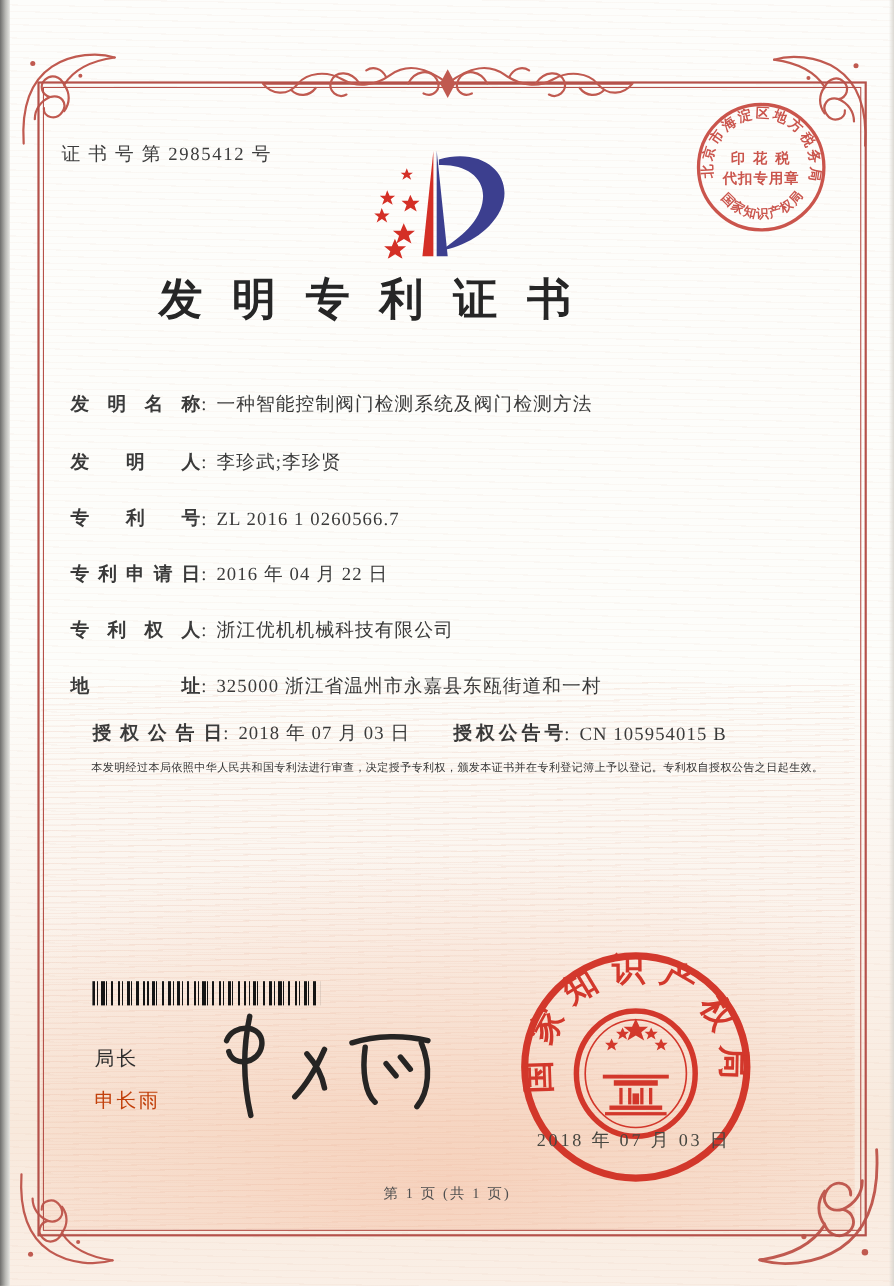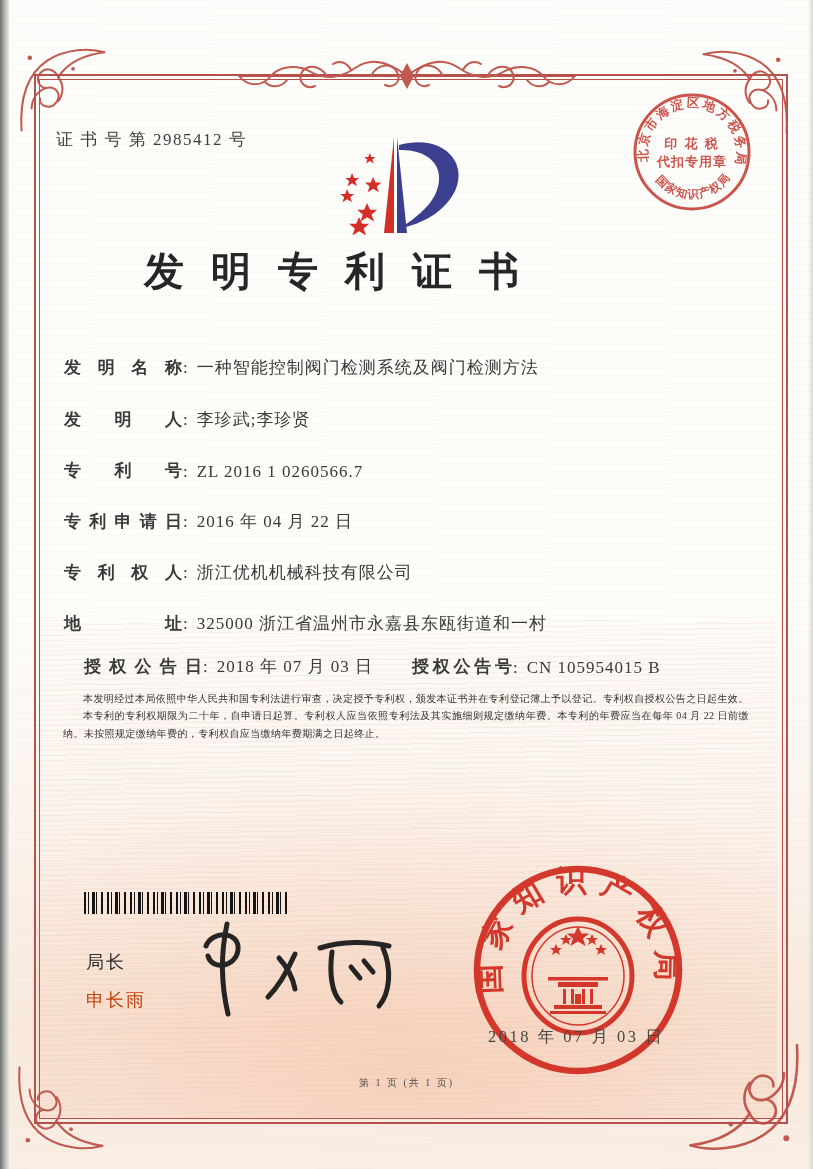--- a/index.html
+++ b/index.html
@@ -80,21 +80,21 @@
   .sig-title{position:absolute;left:86px;top:950px;font-size:18px;color:#2e2e2e;letter-spacing:2px;}
   .sig-name{position:absolute;left:86px;top:988px;font-size:18px;color:#c2410c;letter-spacing:2px;}
   .signature-svg{position:absolute;left:182px;top:912px;}
   .seal-svg{position:absolute;left:468px;top:860px;opacity:0.92;}
   .seal-date{
     position:absolute;left:488px;top:1026px;
     font-size:16.5px;color:#474740;letter-spacing:2.5px;white-space:nowrap;
   }
   .footer{
     position:absolute;left:0;top:1076px;width:813px;text-align:center;
-    font-size:10px;color:#4f4f4f;letter-spacing:2px;
+    font-size:13px;color:#4f4f4f;letter-spacing:2px;
   }
   .stamp-svg{position:absolute;left:627px;top:87px;opacity:0.88;}
   .logo-svg{position:absolute;left:337px;top:121px;}
   svg text{font-family:"Liberation Serif","DejaVu Serif",serif;}
 </style>
 </head>
 <body>
 
 <div class="paper"></div>
 <div class="waves-global"></div>
@@ -188,21 +188,20 @@
   <div class="field-row r4"><span class="flabel">专利权人</span><span class="fcolon">:</span><span class="fvalue">浙江优机机械科技有限公司</span></div>
   <div class="field-row r5"><span class="flabel">地址</span><span class="fcolon">:</span><span class="fvalue">325000 浙江省温州市永嘉县东瓯街道和一村</span></div>
   <div class="field-row r6">
     <span class="flabel">授权公告日</span><span class="fcolon">:</span><span class="fvalue">2018 年 07 月 03 日</span>
     <span class="grant-no-pair"><span class="flabel">授权公告号</span><span class="fcolon">:</span><span class="fvalue">CN 105954015 B</span></span>
   </div>
 </div>
 
 <div class="legal">
   <p>本发明经过本局依照中华人民共和国专利法进行审查，决定授予专利权，颁发本证书并在专利登记簿上予以登记。专利权自授权公告之日起生效。</p>
-  <p>本专利的专利权期限为二十年，自申请日起算。专利权人应当依照专利法及其实施细则规定缴纳年费。本专利的年费应当在每年 04 月 22 日前缴纳。未按照规定缴纳年费的，专利权自应当缴纳年费期满之日起终止。</p>
 </div>
 
 <div class="barcode"></div>
 
 <div class="sig-title">局长</div>
 <div class="sig-name">申长雨</div>
 
 <svg class="signature-svg" width="235" height="110" viewBox="0 0 235 110">
   <g stroke="#1b1b1b" stroke-width="5" fill="none" stroke-linecap="round" opacity="0.95">
     <path d="M45,12 C39,40 39,72 46,102"></path>

